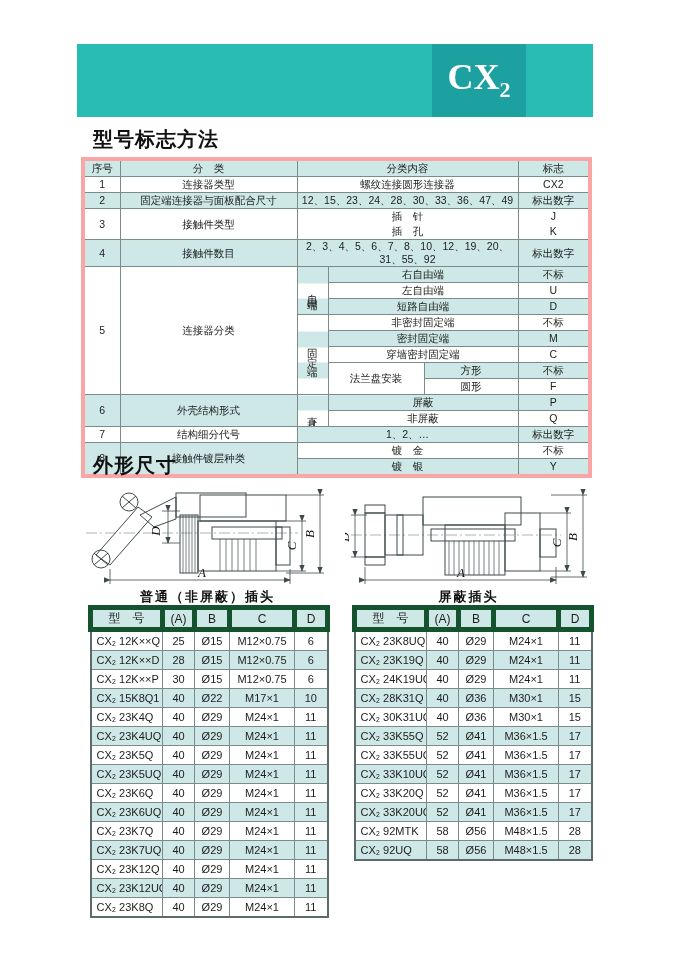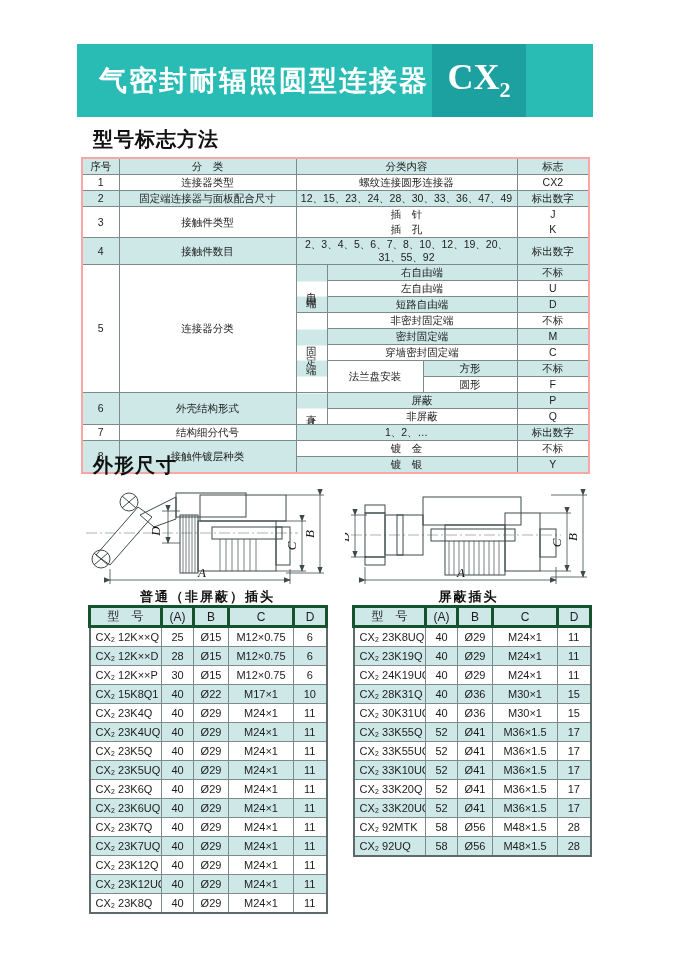--- a/index.html
+++ b/index.html
@@ -18,21 +18,21 @@
   .model-box sub{font-size:22px;line-height:1;}
 
   
   .sec-heading{position:absolute;left:93px;font-size:20px;font-weight:bold;color:#111;
                letter-spacing:1px;}
   #sec1{top:126px;}
   #sec2{top:452px;}
 
   
   table{border-collapse:collapse;table-layout:fixed;}
-  .spec{position:absolute;left:81px;top:157px;width:507px;border:2px solid #fca5a5;}
+  .spec{position:absolute;left:81px;top:157px;width:507px;border:4px solid #fca5a5;}
   .spec th,.spec td{border:1px solid #7c8a8a;font-size:10.5px;font-weight:normal;
                     text-align:center;vertical-align:middle;padding:0;height:15px;
                     line-height:13px;overflow:hidden;}
   .spec tr.cy>td,.spec tr.cy>th{background:#cde8e6;}
   .spec td.cy{background:#cde8e6;}
   .spec td.grad-free{background:linear-gradient(to bottom,#cde8e6 0 33.4%,#fff 33.4% 66.7%,#cde8e6 66.7% 100%);}
   .spec td.grad-fixed{background:linear-gradient(to bottom,#fff 0 20%,#cde8e6 20% 40%,#fff 40% 60%,#cde8e6 60% 80%,#fff 80% 100%);}
   .spec td.grad-style{background:linear-gradient(to bottom,#cde8e6 0 50%,#fff 50% 100%);}
   .vtext{writing-mode:vertical-lr;text-orientation:upright;letter-spacing:3px;display:inline-block;line-height:1;}
   .vtext.sp{letter-spacing:9px;}
@@ -47,41 +47,40 @@
   .drawing svg{width:100%;height:100%;display:block;}
   .caption{position:absolute;top:588px;font-size:13px;font-weight:bold;letter-spacing:2px;
            text-align:center;color:#111;}
   #cap-left{left:80px;width:255px;}
   #cap-right{left:345px;width:247px;}
 
   
   .dims{position:absolute;top:605px;width:237px;border:2px solid #5c6a6a;}
   #dims-left{left:88px;}
   #dims-right{left:352px;}
-  .dims th{background:#cde8e6;border:3px solid #14532d;font-size:12px;font-weight:normal;
+  .dims th{background:#cde8e6;border:5px solid #14532d;font-size:12px;font-weight:normal;
            height:17px;padding:0;text-align:center;}
   .dims td{border:1px solid #7c8a8a;font-size:11px;height:18px;padding:0 2px;
            text-align:center;white-space:nowrap;overflow:hidden;}
   .dims td:first-child{text-align:left;padding-left:5px;}
   .dims tr:nth-child(even) td{background:#cde8e6;}
 
   
   .tl{stroke:#3f4a4a;fill:none;stroke-width:1;}
   .dim{stroke:#3f4a4a;stroke-width:0.8;}
   .dimlabel{font-family:"Liberation Serif","DejaVu Serif",serif;font-style:italic;
             font-size:13px;fill:#111;}
   .cl{stroke:#8a9494;stroke-width:0.7;}
 </style>
 </head>
 <body>
 
 <div id="page">
 
   <div class="header-bar">
-    <div class="header-title">气密封耐辐照圆型连接器</div>
     <div class="model-box">
       <span class="cx"><span>CX</span><sub>2</sub></span>
     </div>
   </div>
 
   <div id="sec1" class="sec-heading">型号标志方法</div>
 
   <table class="spec">
     <colgroup>
       <col style="width:37px">

